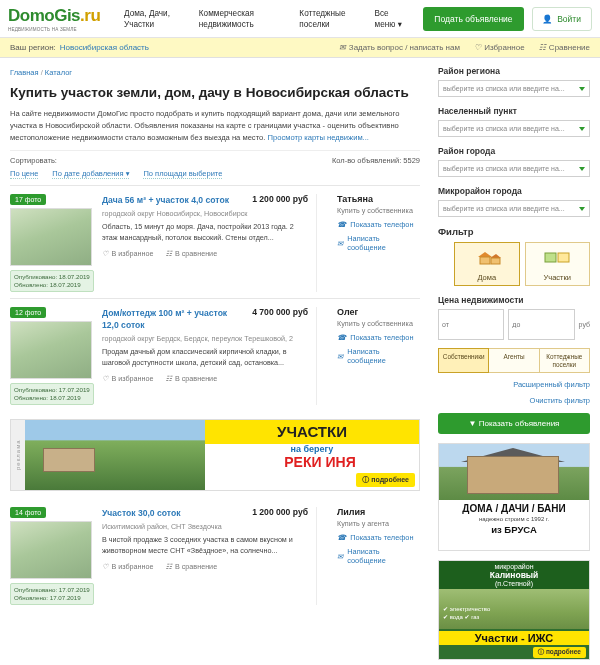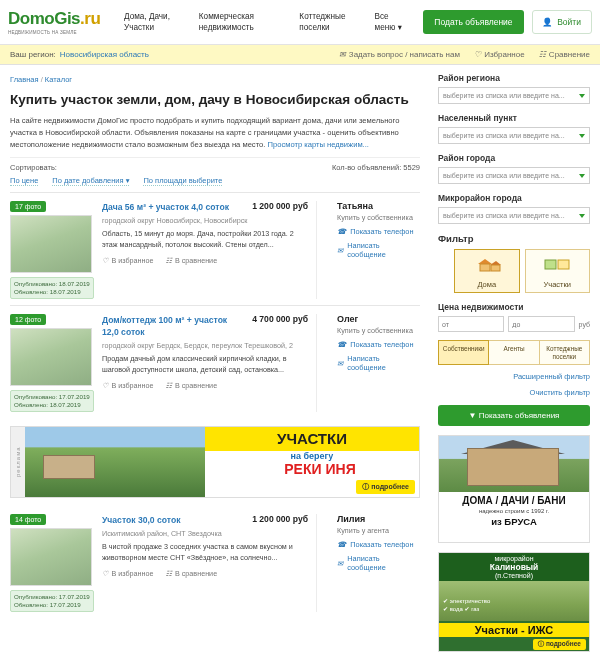--- a/index.html
+++ b/index.html
@@ -7,21 +7,21 @@
   body {
     width:600px; height:665px;
     font-family:"Liberation Sans", sans-serif;
     font-size:9px;
     color:#333;
     background:#fff;
     overflow:hidden;
   }
   
   .header {
-    height:45px;
+    height:38px;
     background:#fff;
     display:flex;
     align-items:center;
     padding:0 8px;
     border-bottom:1px solid #e3e3e3;
   }
   .logo { width:108px; }
   .logo-text { font-size:17px; font-weight:bold; color:#2e8b2e; letter-spacing:-0.5px; }
   .logo-text .ru { color:#d1a000; }
   .logo-sub { font-size:4.6px; color:#777; letter-spacing:0.2px; margin-top:1px;}
@@ -138,21 +138,21 @@
   .typecard {
     flex:1; border:1px solid #e0c98a; background:#fffdf2; height:44px;
     display:flex; flex-direction:column; align-items:center; justify-content:flex-end;
     font-size:7.5px; color:#5b4a1f; padding-bottom:3px; cursor:pointer;
   }
   .typecard.sel { border-color:#c9a227; background:#fff6d8;margin-left:16px; }
   .tc-icon { flex:1; display:flex; align-items:center; justify-content:center; }
   .price-title { font-size:8.5px; font-weight:bold; margin:9px 0 4px 0; }
   .pricerow { display:flex; align-items:center; gap:4px; }
   .pricerow input {
-    flex:1; height:16px; border:1px solid #cfcfcf; font-size:7px; padding:0 3px;
+    flex:1; height:31px; border:1px solid #cfcfcf; font-size:7px; padding:0 3px;
     font-family:"Liberation Sans", sans-serif; color:#777; min-width:0;
   }
   .pricerow span { font-size:7px; color:#777; }
   .seg { display:flex; margin-top:8px; }
   .seg div {
     flex:1; border:1px solid #e0c98a; background:#fffdf2; font-size:6.4px;
     color:#5b4a1f; text-align:center; padding:4px 1px; line-height:7.5px; cursor:pointer;
   }
   .seg div + div { border-left:none; }
   .seg .on { background:#fff0b8; border-color:#c9a227; }

